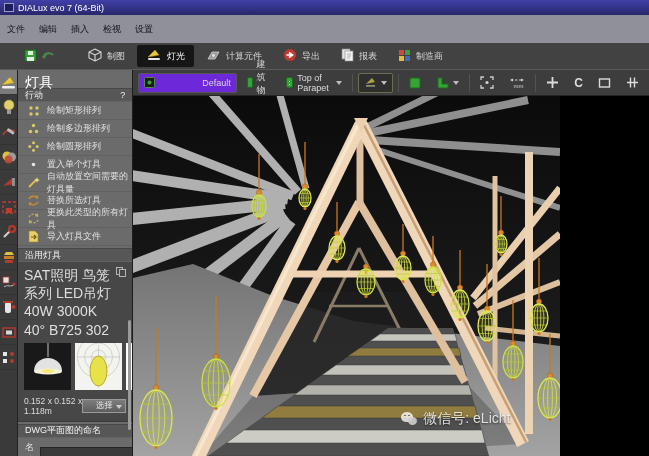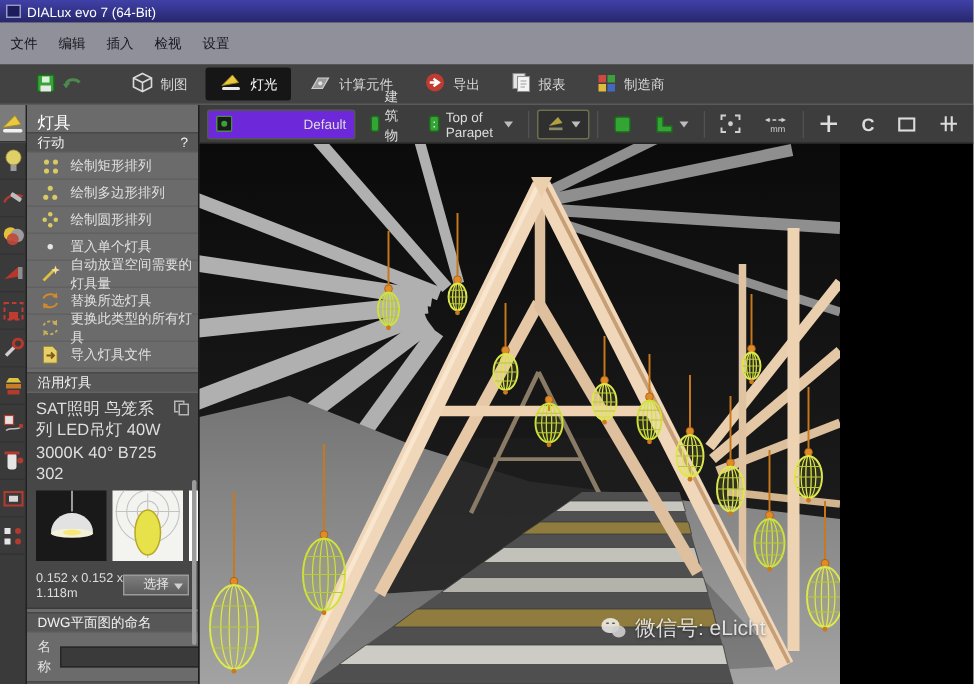--- a/index.html
+++ b/index.html
@@ -23,28 +23,28 @@
   .ticon{display:inline-block;}
   
   .bodyrow{display:flex;height:400px;}
   
   .rail{width:27px;background:#3a3a3a;display:flex;flex-direction:column;border-right:1px solid #222;}
   .rail .ritem{height:25px;display:flex;align-items:center;justify-content:center;border-bottom:1px solid #333;}
   .rail .ritem.sel{background:#7b7b7b;}
   
   .panel{width:195px;background:#6b6b6b;color:#e6e6e6;font-size:9px;position:relative;
     border-right:1px solid #1d1d1d;overflow:hidden;}
-  .ptitle{padding:4px 7px;font-size:11px;color:#fff;height:18px;}
+  .ptitle{padding:4px 7px;font-size:14px;color:#fff;height:18px;}
   .sec{background:#575757;border-top:1px solid #484848;border-bottom:1px solid #636363;
     color:#f2f2f2;padding:2px 7px;height:14px;display:flex;justify-content:space-between;align-items:center;}
   .acts .arow{height:18px;display:flex;align-items:center;gap:7px;padding:0 4px 0 9px;border-bottom:1px solid #616161;color:#e0e0e0;}
   .aicon{width:13px;height:13px;flex:0 0 auto;}
   .card{background:#474747;padding:4px 6px 5px 6px;border-bottom:1px solid #3a3a3a;}
   .desc{display:flex;gap:4px;}
-  .desc .dtext{flex:1;font-size:11px;line-height:1.3;color:#dedede;}
+  .desc .dtext{flex:1;font-size:14px;line-height:1.3;color:#dedede;}
   .copyic{width:10px;height:10px;position:relative;flex:0 0 auto;margin-top:1px;}
   .copyic i{position:absolute;width:7px;height:8px;border:1px solid #b5b5b5;background:#474747;display:block;}
   .copyic i:first-child{left:0;top:0;}
   .copyic i:last-child{left:3px;top:2px;}
   .thumbs{display:flex;gap:4px;margin-top:4px;}
   .thumb{width:47px;height:47px;flex:0 0 auto;}
   .t-dark{background:#191919;}
   .t-light{background:#f3f3ef;}
   .t-white{background:#fdfdfd;display:flex;flex-direction:column;align-items:center;justify-content:center;gap:2px;}
   .logomark{width:7px;height:7px;background:#b8903c;transform:rotate(45deg);}

